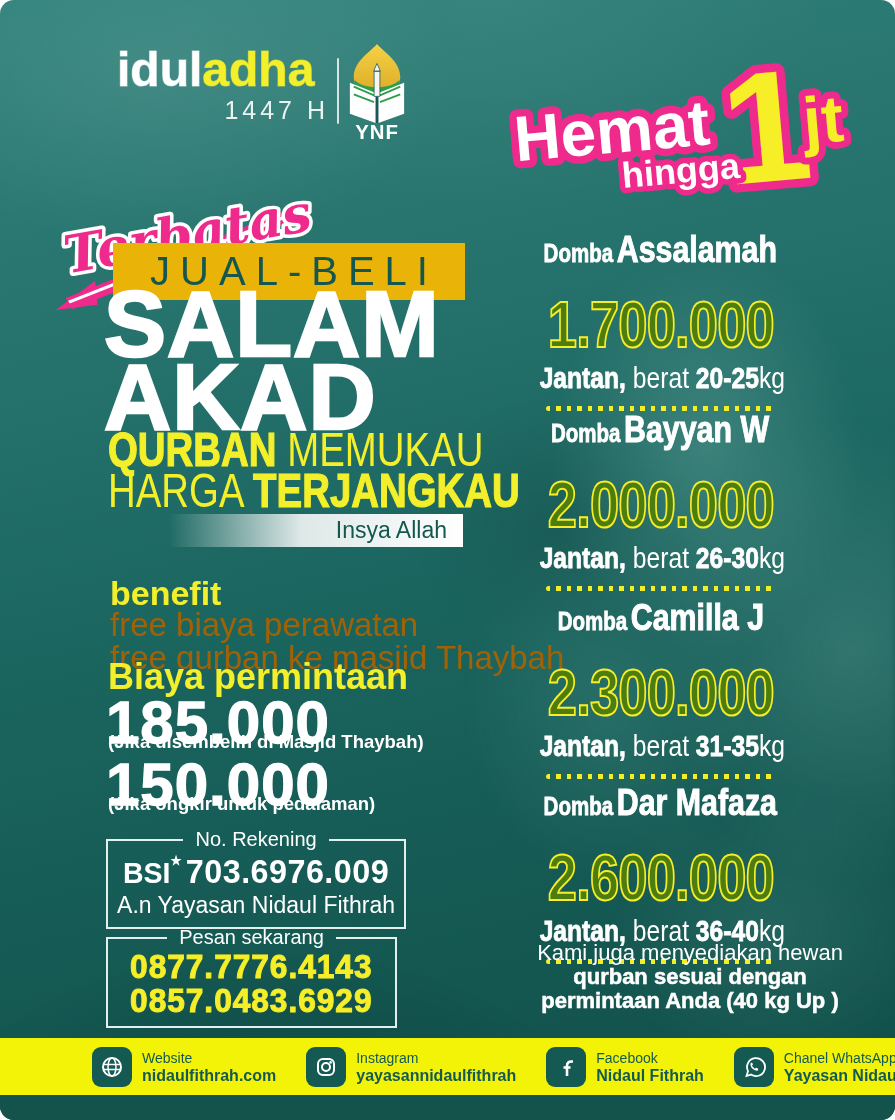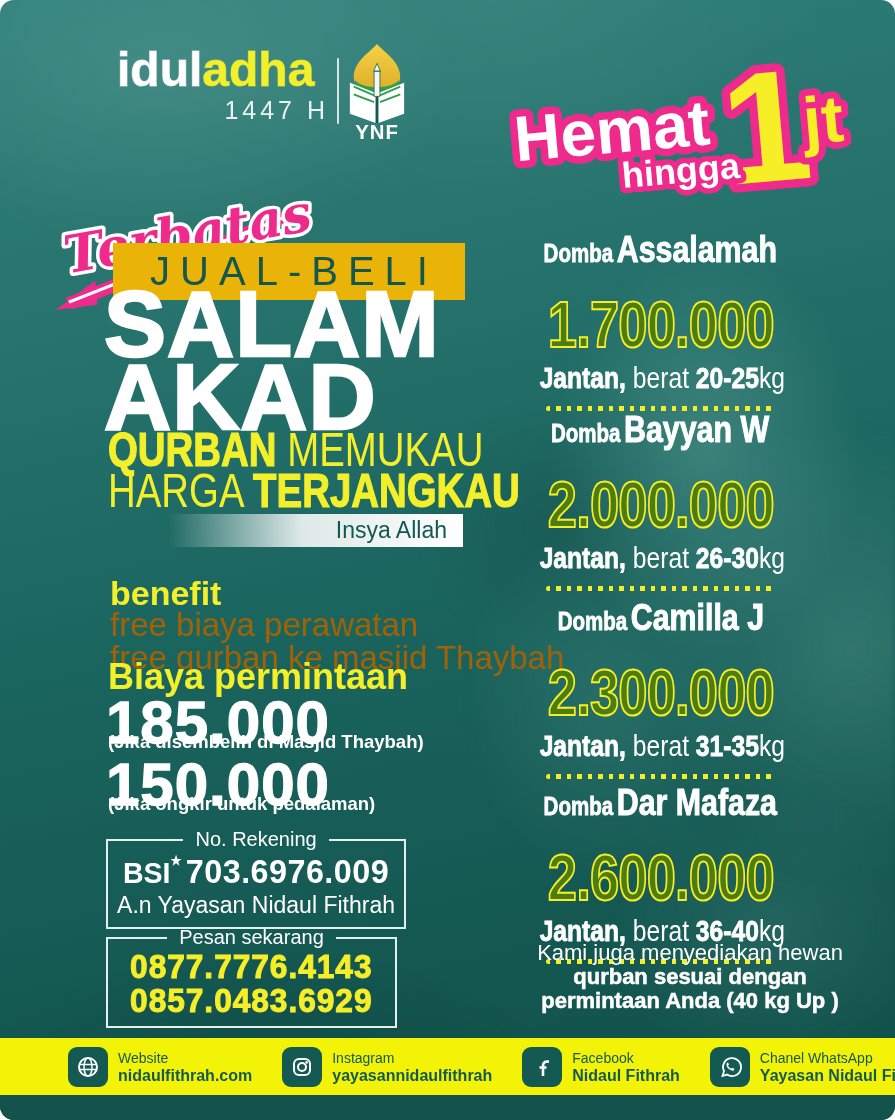--- a/index.html
+++ b/index.html
@@ -91,21 +91,21 @@
   .card-weight b{font-weight:bold;-webkit-text-stroke:.8px #fff;}
   .card-dots{margin:13px auto 0;width:230px;height:5px;border-radius:3px;
     background:repeating-linear-gradient(90deg,#f2ef28 0 4.5px,transparent 4.5px 10.5px);}
 
   .avail-note{position:absolute;left:530px;top:941px;width:320px;text-align:center;color:#fff;
     font-size:22px;line-height:24px;}
   .avail-note b{-webkit-text-stroke:.5px #fff;}
 
   
   .footer{position:absolute;left:0;top:1038px;width:895px;height:57px;background:#f2f307;
-    display:flex;align-items:center;padding-left:68px;box-sizing:border-box;gap:30px;}
+    display:flex;align-items:center;padding-left:92px;box-sizing:border-box;gap:30px;}
   .f-item{display:flex;align-items:center;gap:10px;}
   .f-icon{width:40px;height:40px;border-radius:9px;background:#155a52;display:flex;align-items:center;justify-content:center;flex:0 0 auto;}
   .f-text{color:#155a52;line-height:17px;white-space:nowrap;}
   .f-label{font-size:14px;}
   .f-value{font-size:16px;font-weight:bold;}
   .footer-strip{position:absolute;left:0;top:1095px;width:895px;height:25px;background:#13534c;}
 </style>
 </head>
 <body>
 

